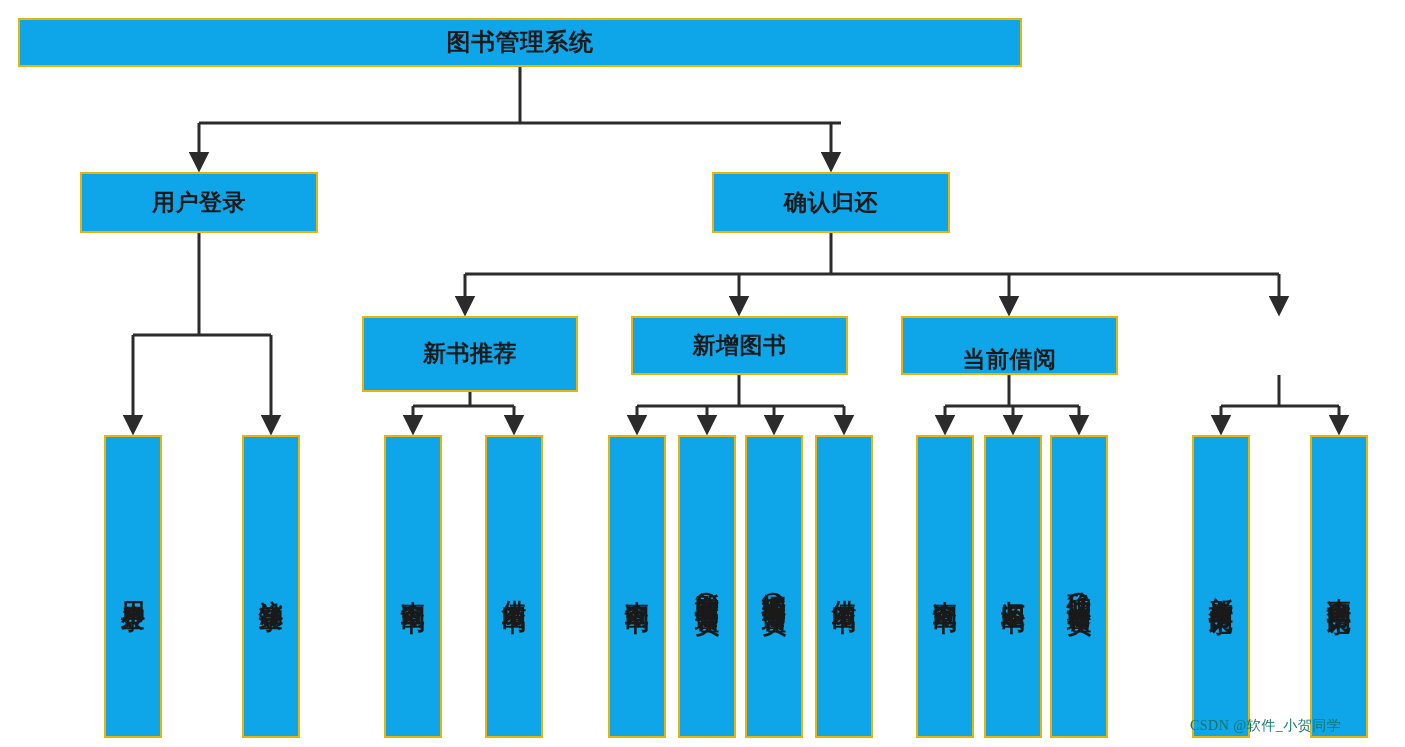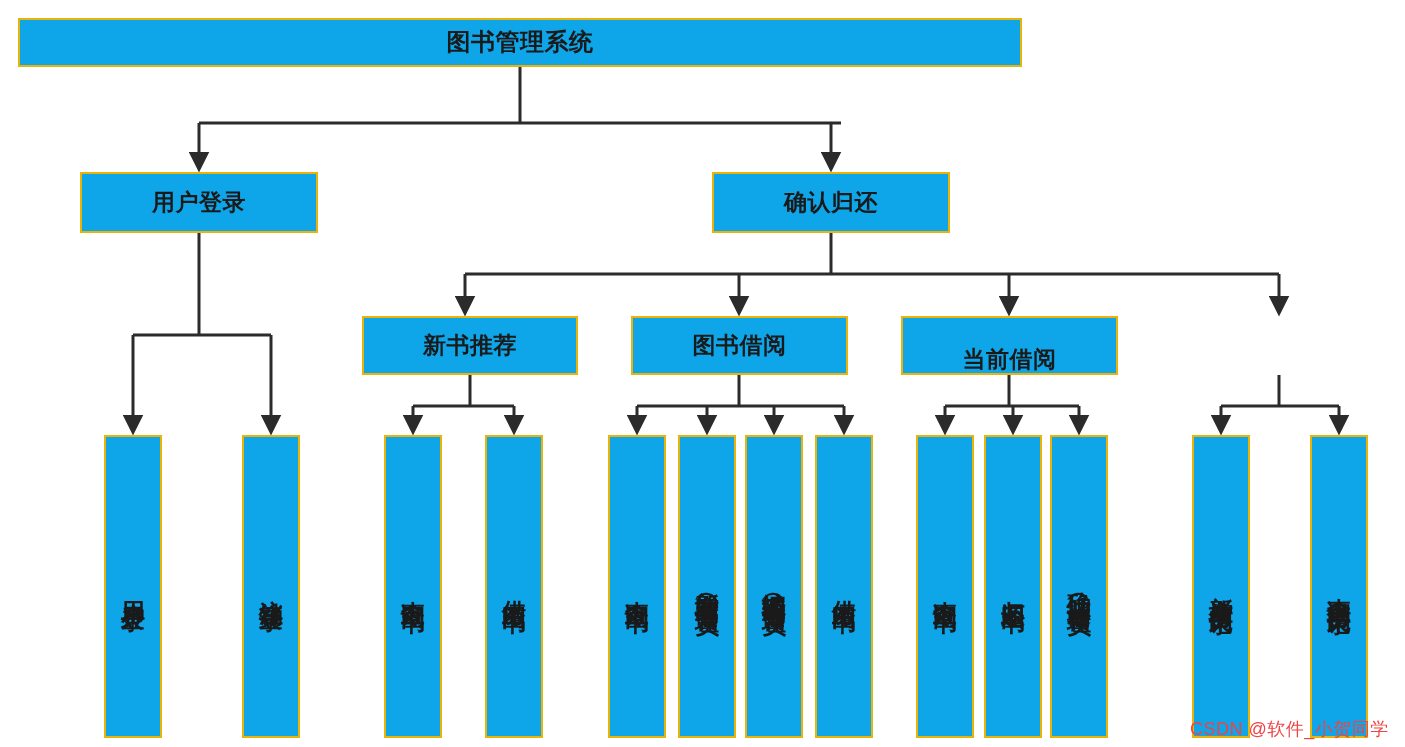--- a/index.html
+++ b/index.html
@@ -57,24 +57,25 @@
   .node.vert .node-label {
     writing-mode: vertical-rl;
     text-orientation: upright;
     font-size: 24px;
     line-height: 1.0;
     letter-spacing: 3px;
     white-space: nowrap;
   }
   .watermark {
     position: absolute;
-    font-size: 18px;
-    color: #ef4444;
+    font-size: 14px;
+    color: #0f766e;
     white-space: nowrap;
     letter-spacing: 0.5px;
+    font-family: Liberation Serif, serif;
   }
 </style>
 </head>
 <body>
 
 <div id="canvas">
 
   <svg id="edges" viewBox="0 0 1405 747" xmlns="http://www.w3.org/2000/svg">
     <defs>
       <marker id="arrow" viewBox="0 0 12 12" refX="6" refY="6" markerWidth="7" markerHeight="7" orient="auto-start-reverse">
@@ -130,25 +131,25 @@
     <span class="node-label">图书管理系统</span>
   </div>
 
   <div class="node horiz" style="left:80px; top:172px; width:238px; height:61px;">
     <span class="node-label">用户登录</span>
   </div>
   <div class="node horiz" style="left:712px; top:172px; width:238px; height:61px;">
     <span class="node-label">确认归还</span>
   </div>
 
-  <div class="node horiz" style="left:362px; top:316px; width:216px; height:59px;">
+  <div class="node horiz" style="left:362px; top:316px; width:216px; height:76px;">
     <span class="node-label">新书推荐</span>
   </div>
   <div class="node horiz" style="left:631px; top:316px; width:217px; height:59px;">
-    <span class="node-label">图书借阅</span>
+    <span class="node-label">新增图书</span>
   </div>
   <div class="node horiz" style="left:901px; top:316px; width:217px; height:59px;align-items:flex-end;">
     <span class="node-label">当前借阅</span>
   </div>
 
   <div class="node vert" style="left:104px; top:435px; width:58px; height:303px;">
     <span class="node-label">用户登录</span>
   </div>
   <div class="node vert" style="left:242px; top:435px; width:58px; height:303px;">
     <span class="node-label">注销登录</span>

